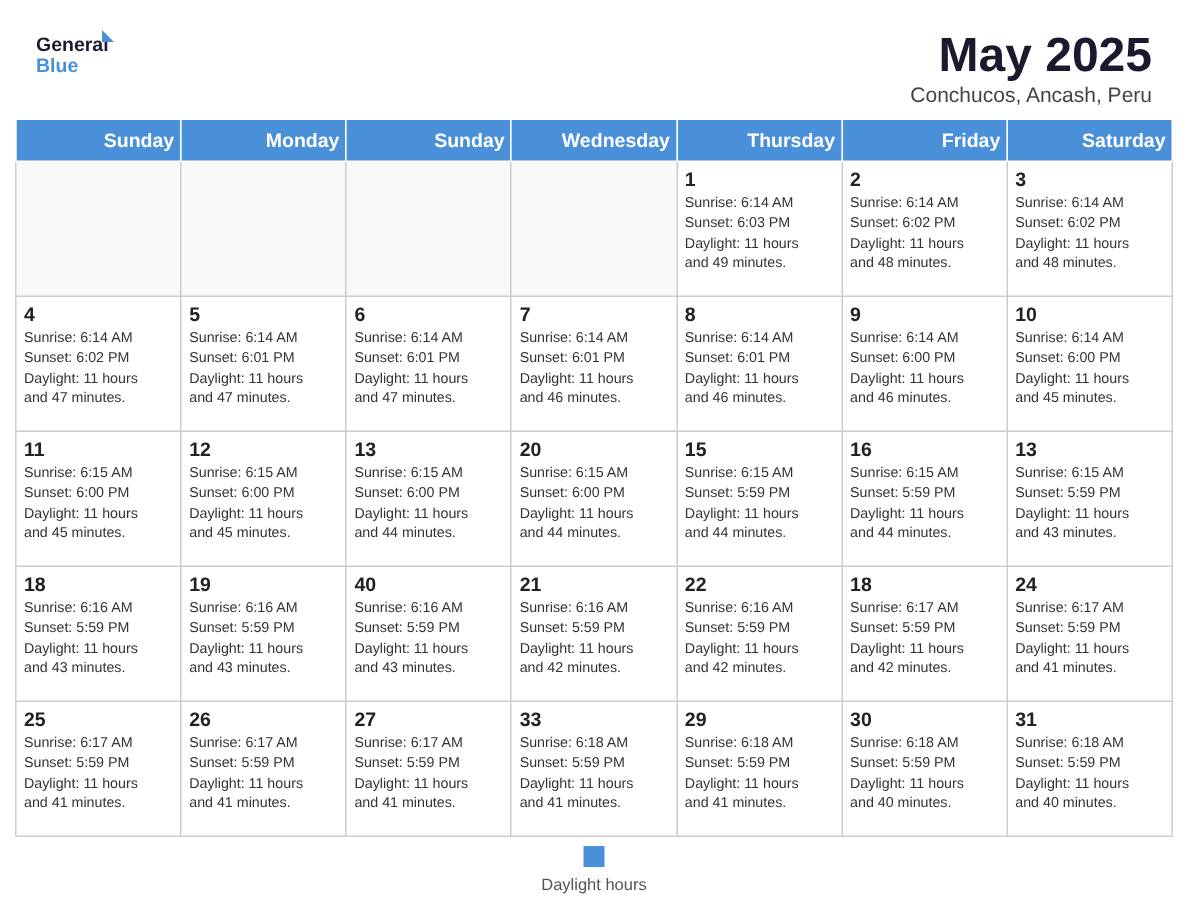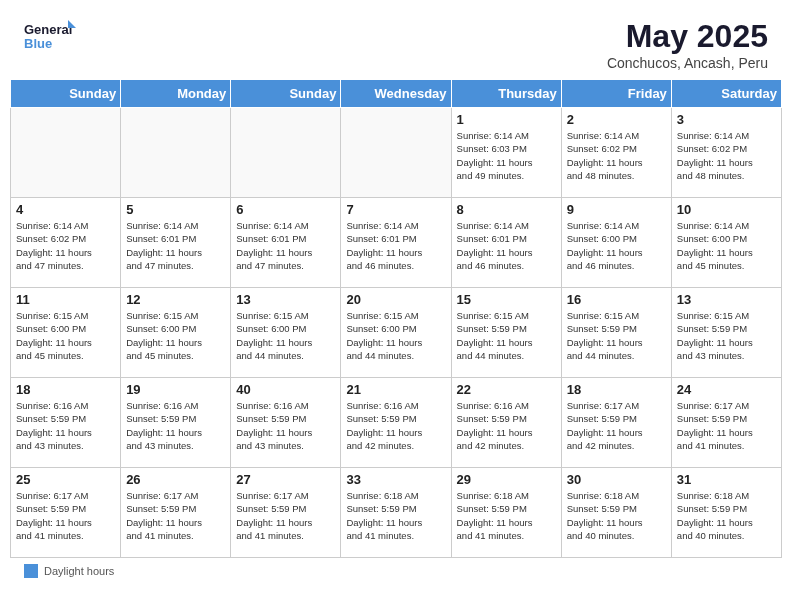--- a/index.html
+++ b/index.html
@@ -73,20 +73,21 @@
     }
     .footer {
       padding: 6px 24px 6px 24px;
       font-size: 11px;
       color: #555;
     }
     .footer-bar {
       display: flex;
       align-items: center;
       gap: 6px;
+      flex-direction: column;
     }
     .daylight-color-box {
       width: 14px;
       height: 14px;
       background: #4a90d9;
       display: inline-block;
     }
   </style>
 </head>
 <body>

